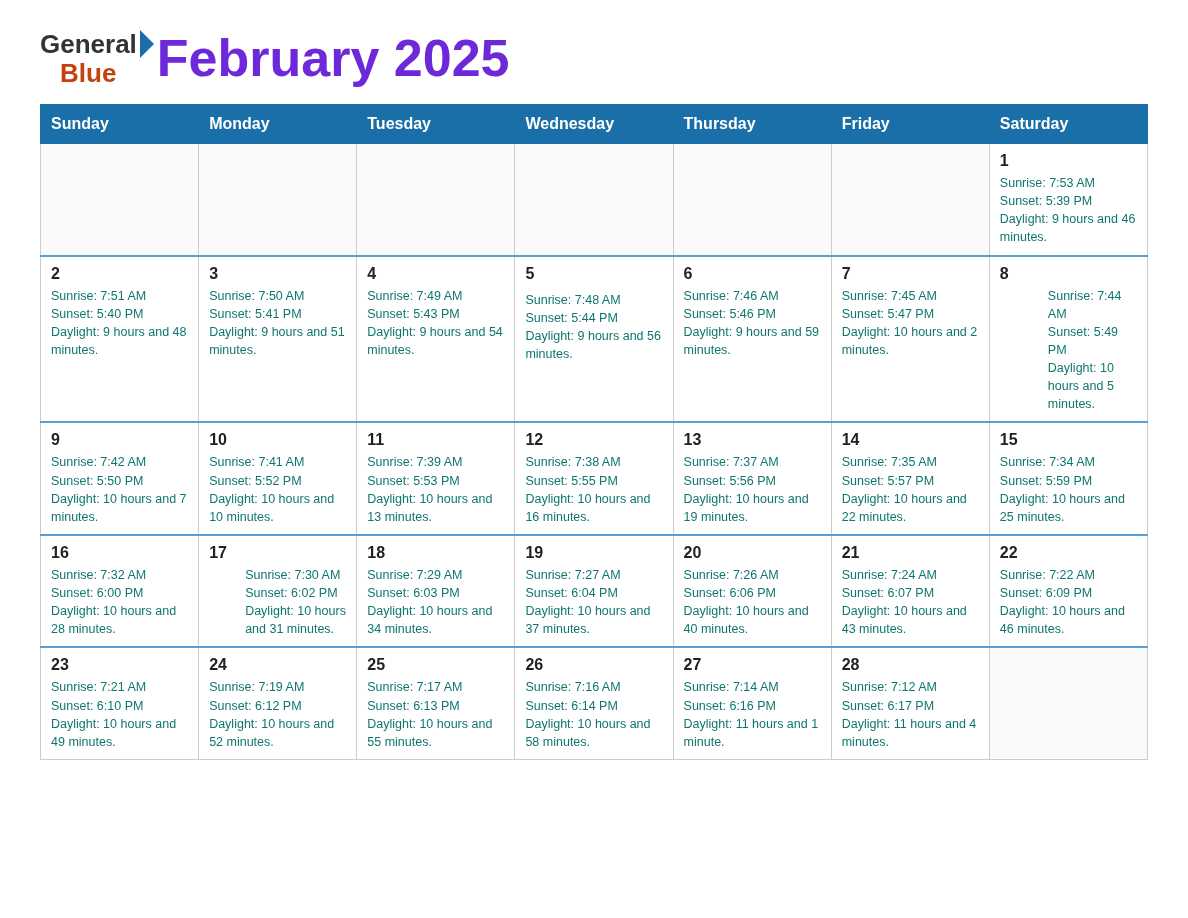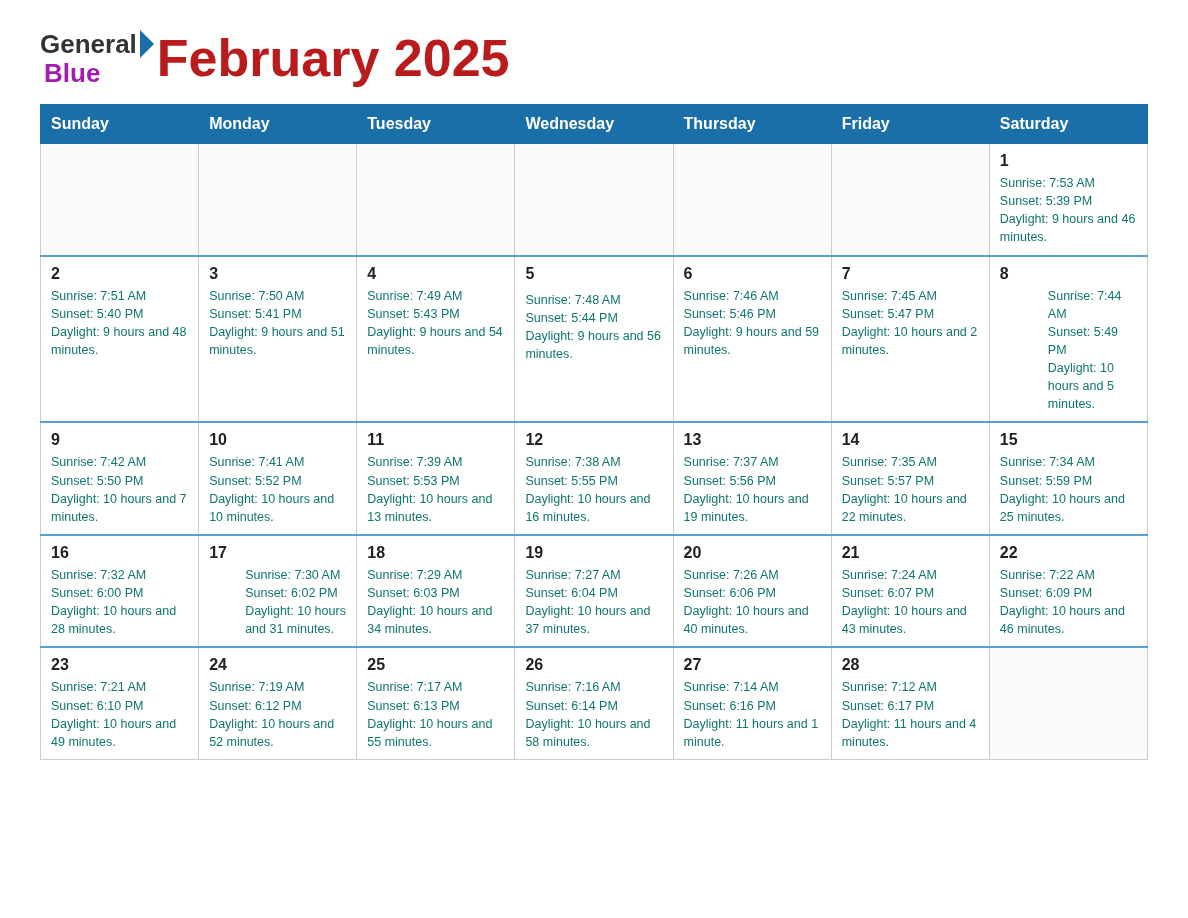--- a/index.html
+++ b/index.html
@@ -36,30 +36,30 @@
       width: 0;
       height: 0;
       border-left: 14px solid #1a6fa8;
       border-top: 14px solid transparent;
       border-bottom: 14px solid transparent;
       margin: 0 3px;
     }
     .logo-bottom {
       font-size: 26px;
       font-weight: bold;
-      color: #a21caf;
-      margin-left: 4px;
+      color: #c2410c;
+      margin-left: 20px;
     }
     .title-section {
       text-align: right;
     }
     .month-title {
       font-size: 52px;
       font-weight: bold;
-      color: #b91c1c;
+      color: #6d28d9;
       line-height: 1.1;
     }
     .location {
       font-size: 22px;
       color: #444;
       margin-top: 4px;
     }
     .calendar {
       width: 100%;
       border-collapse: collapse;

